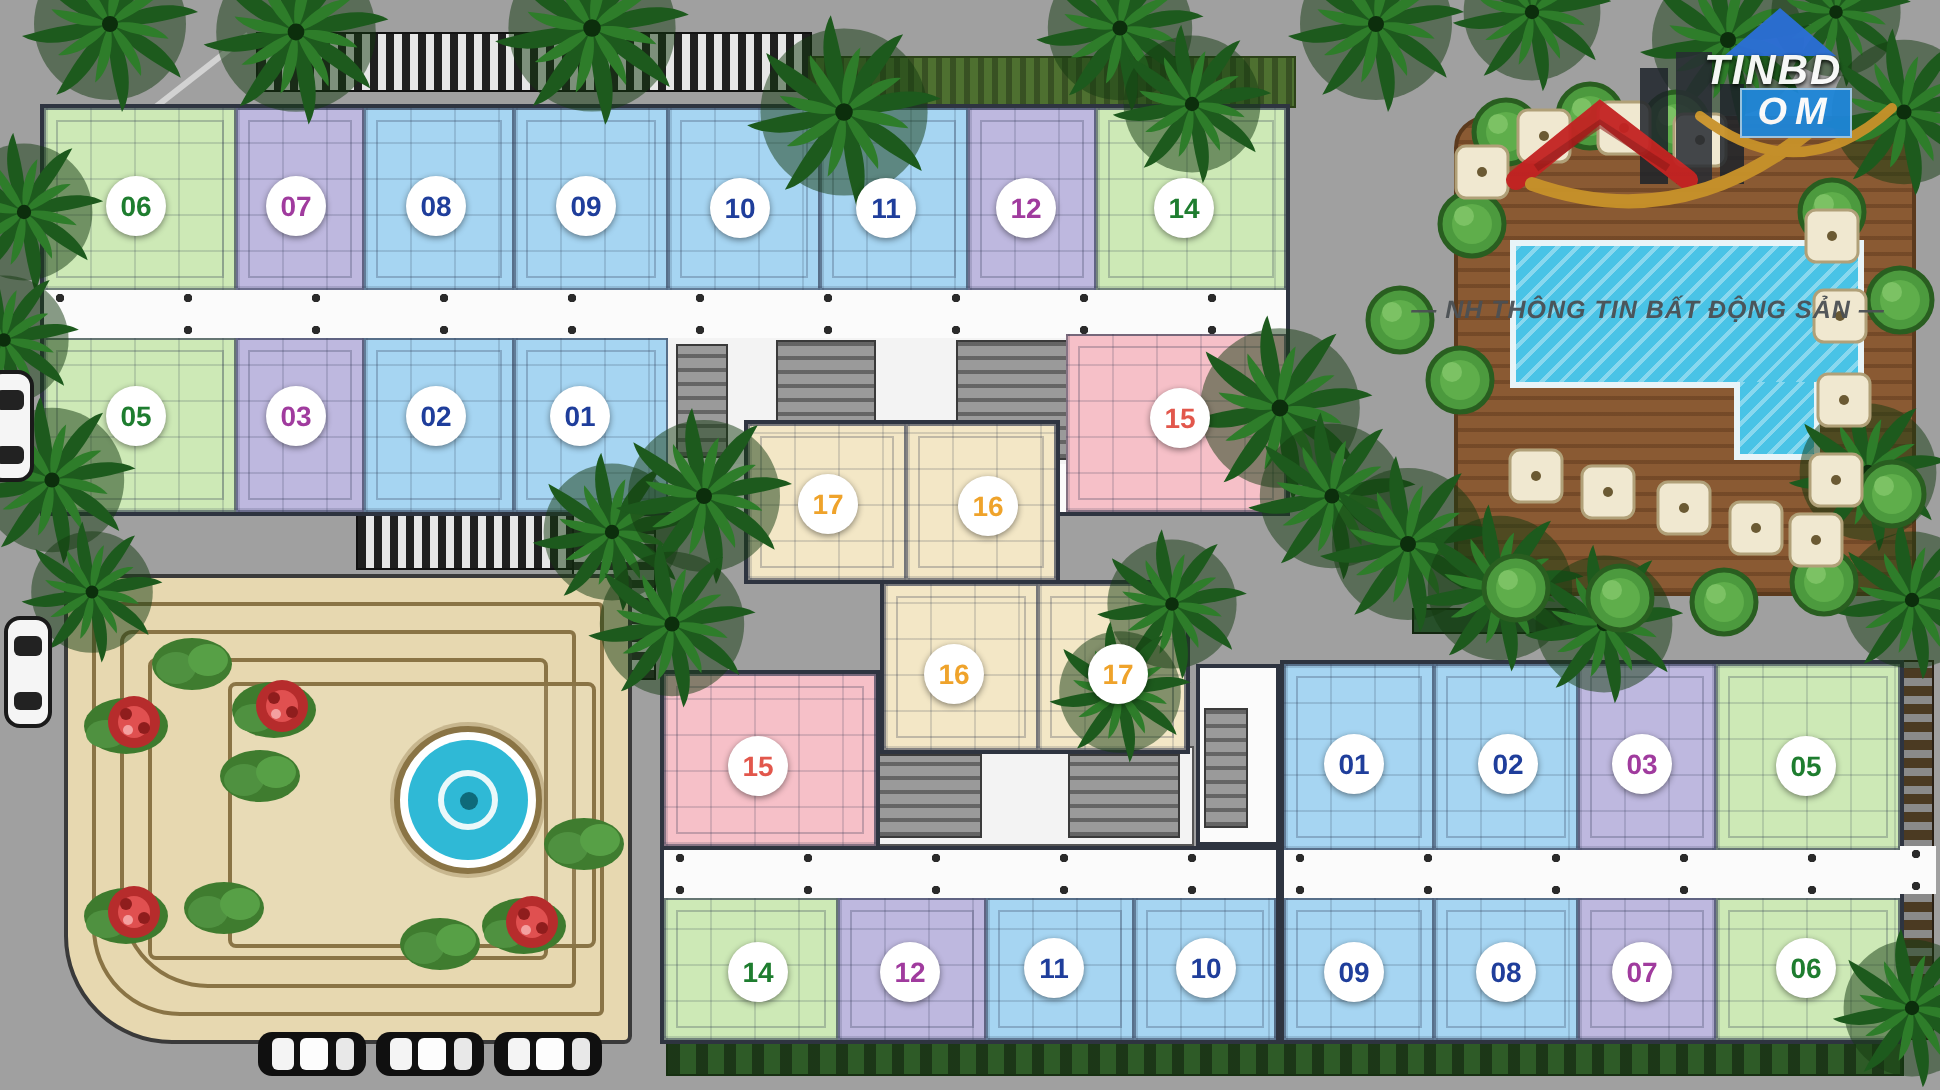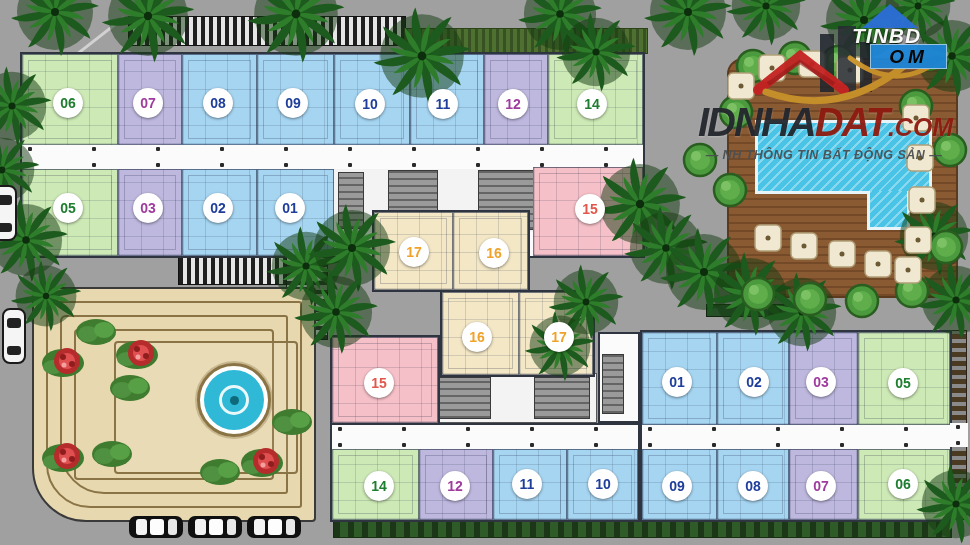--- a/index.html
+++ b/index.html
@@ -59,22 +59,22 @@
   
   #badges{position:absolute;inset:0;z-index:40;pointer-events:none;}
   .badge{position:absolute;width:30px;height:30px;margin:-15px 0 0 -15px;border-radius:50%;background:#fff;
     display:flex;align-items:center;justify-content:center;font-weight:bold;font-size:14px;
     box-shadow:0 1px 3px rgba(0,0,0,.45);pointer-events:auto;}
 
   
   .wm{position:absolute;z-index:50;opacity:.95;font-style:italic;}
   .tinbd-top{position:absolute;left:852px;top:24px;color:#fff;font-weight:bold;font-size:21px;letter-spacing:1px;
     text-shadow:0 1px 2px #000;z-index:51;}
-  .om-box{position:absolute;left:870px;top:44px;width:77px;height:25px;background:#1e86d8;border:1px solid #9fc8e8;
-    color:#000000;font-weight:bold;font-size:19px;display:flex;align-items:center;justify-content:center;letter-spacing:4px;z-index:51;}
+  .om-box{position:absolute;left:870px;top:44px;width:56px;height:25px;background:#1e86d8;border:1px solid #9fc8e8;
+    color:#ffffff;font-weight:bold;font-size:19px;display:flex;align-items:center;justify-content:center;letter-spacing:4px;z-index:51;}
   .brand{position:absolute;left:698px;top:100px;width:260px;white-space:nowrap;z-index:52;
     font-weight:bold;letter-spacing:-2px;text-shadow:0 1px 2px rgba(255,255,255,.25);}
   .brand .b-dark{font-size:40px;color:#23272e;}
   .brand .b-red{font-size:40px;color:#8f1a10;}
   .brand .b-suf{font-size:25px;color:#8f1a10;letter-spacing:0;}
   .tagline{position:absolute;left:684px;top:148px;width:280px;text-align:center;font-weight:bold;
     font-size:12.5px;color:#4b5054;letter-spacing:.5px;z-index:52;}
 </style>
 </head>
 <body>
@@ -341,17 +341,16 @@
       </g>
       <polyline points="758,90 800,56 844,90" fill="none" stroke="#c32222" stroke-width="10" stroke-linecap="round"></polyline>
       <polyline points="768,84 800,62 834,84" fill="none" stroke="#8f1616" stroke-width="4" opacity="0.6"></polyline>
       <path d="M766 92 Q840 118 904 66" fill="none" stroke="#c8922a" stroke-width="7" stroke-linecap="round"></path>
       <path d="M850 58 Q900 96 946 54" fill="none" stroke="#c8922a" stroke-width="5" stroke-linecap="round"></path>
     </svg>
     <div class="tinbd-top">TINBD</div>
     <div class="om-box">
         <span>OM</span>
       </div>
-    <div class="brand"><span class="b-dark">IDNHA</span><span class="b-red">DAT</span><span class="b-suf">.COM</span></div>
     <div class="tagline">— NH THÔNG TIN BẤT ĐỘNG SẢN —</div>
   </div>
 
 </div>
 
 </body></html>

